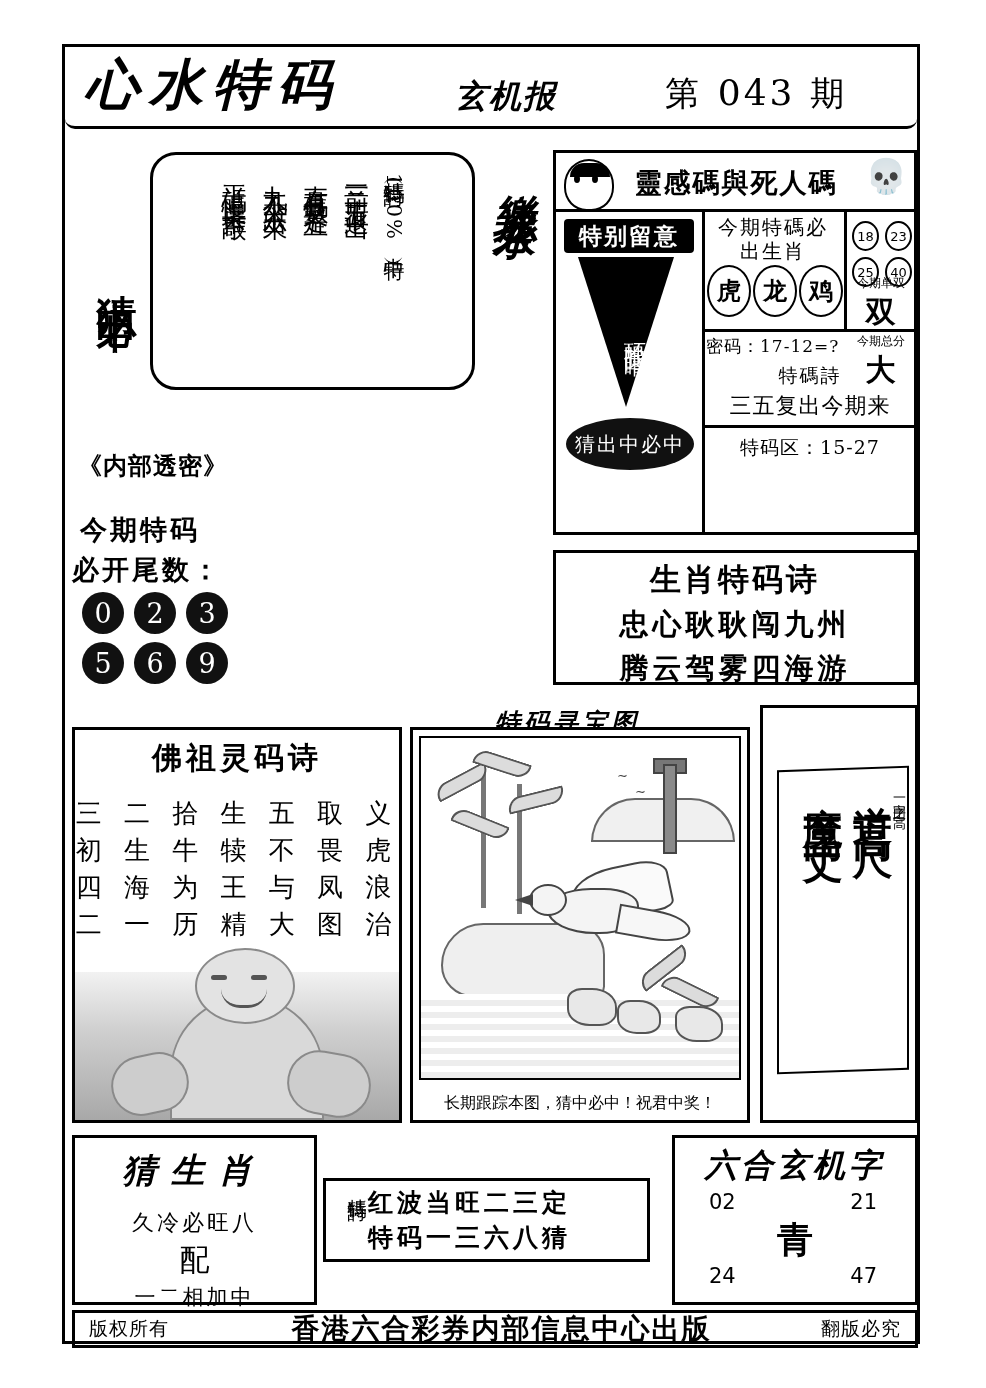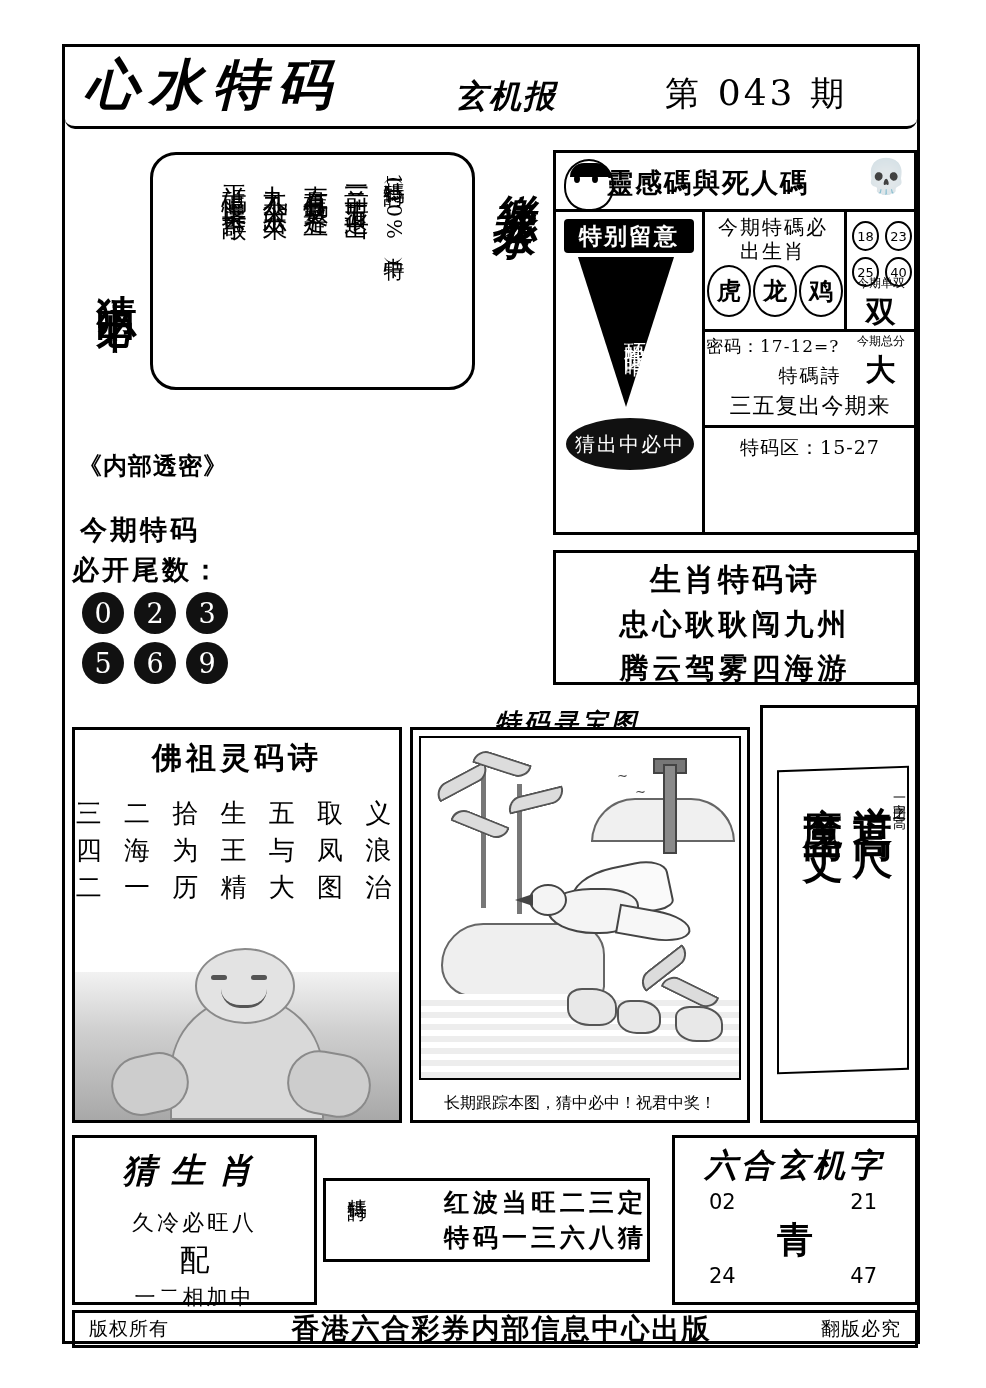--- a/index.html
+++ b/index.html
@@ -28,21 +28,21 @@
   
   .inner-sec{position:absolute;left:78px;top:450px;font-family:"DejaVu Serif",serif;font-size:24px;font-weight:bold;letter-spacing:1px;}
   .inner-l1{position:absolute;left:80px;top:512px;font-family:"DejaVu Serif",serif;font-size:27px;letter-spacing:3px;font-weight:bold;}
   .inner-l2{position:absolute;left:72px;top:552px;font-family:"DejaVu Serif",serif;font-size:27px;letter-spacing:3px;font-weight:bold;}
   .balls{position:absolute;left:82px;top:592px;width:220px;}
   .ballrow{display:flex;gap:10px;margin-bottom:8px;}
   .ball{width:42px;height:42px;border-radius:50%;background:#111;color:#fff;font-family:"DejaVu Serif",serif;font-size:27px;display:flex;align-items:center;justify-content:center;}
 
   
   .spirit{position:absolute;left:553px;top:150px;width:364px;height:385px;border:3px solid #000;box-sizing:border-box;}
-  .spirit-title{position:absolute;left:50px;top:8px;width:260px;height:44px;font-family:"DejaVu Serif",serif;font-weight:bold;font-size:27px;letter-spacing:2px;text-align:left;line-height:44px;}
+  .spirit-title{position:absolute;left:50px;top:8px;width:260px;height:44px;font-family:"DejaVu Serif",serif;font-weight:bold;font-size:27px;letter-spacing:2px;text-align:center;line-height:44px;}
   .face{position:absolute;left:8px;top:6px;width:46px;height:48px;border:2px solid #000;border-radius:50% 50% 45% 45%;}
   .face:before{content:"";position:absolute;left:8px;top:14px;width:6px;height:8px;background:#000;border-radius:50%;}
   .face:after{content:"";position:absolute;left:26px;top:14px;width:6px;height:8px;background:#000;border-radius:50%;}
   .face-hair{position:absolute;left:4px;top:2px;width:40px;height:14px;background:#000;border-radius:20px 20px 0 0;}
   .skull{position:absolute;right:6px;top:6px;font-size:34px;line-height:1;}
   .sp-hr{position:absolute;left:0;top:56px;width:100%;height:3px;background:#000;}
   .sp-v1{position:absolute;left:146px;top:56px;width:3px;height:326px;background:#000;}
   .sp-v2{position:absolute;left:288px;top:56px;width:3px;height:120px;background:#000;}
   .sp-h2{position:absolute;left:146px;top:176px;width:212px;height:3px;background:#000;}
   .sp-h3{position:absolute;left:146px;top:272px;width:212px;height:3px;background:#000;}
@@ -112,21 +112,21 @@
 
   
   .bl{position:absolute;left:72px;top:1135px;width:245px;height:170px;border:3px solid #000;box-sizing:border-box;text-align:center;}
   .bl-title{font-family:"DejaVu Serif",serif;font-weight:bold;font-size:34px;letter-spacing:14px;margin-top:10px;font-style:italic;}
   .bl-l1{font-family:"DejaVu Serif",serif;font-size:22px;letter-spacing:3px;margin-top:14px;}
   .bl-big{font-family:"DejaVu Serif",serif;font-size:30px;margin-top:2px;}
   .bl-l2{font-family:"DejaVu Serif",serif;font-size:21px;letter-spacing:3px;margin-top:2px;}
 
   .bm{position:absolute;left:323px;top:1178px;width:327px;height:84px;border:3px solid #000;box-sizing:border-box;display:flex;align-items:center;}
   .bm-label{width:36px;writing-mode:vertical-rl;font-family:"DejaVu Serif",serif;font-size:19px;letter-spacing:2px;margin-left:6px;line-height:1.1;height:74px;}
-  .bm-lines{flex:1;text-align:right;}
+  .bm-lines{flex:1;text-align:left;}
   .bm-line{font-family:"DejaVu Serif",serif;font-weight:bold;font-size:25px;letter-spacing:4px;line-height:1.4;}
 
   .br{position:absolute;left:672px;top:1135px;width:246px;height:170px;border:3px solid #000;box-sizing:border-box;text-align:center;position:absolute;}
   .br-title{font-family:"DejaVu Serif",serif;font-weight:bold;font-size:32px;letter-spacing:4px;margin-top:6px;font-style:italic;}
   .br-n{position:absolute;font-family:"DejaVu Sans",sans-serif;font-size:21px;}
   .br-center{position:absolute;left:0;top:78px;width:100%;text-align:center;font-family:"DejaVu Serif",serif;font-weight:bold;font-size:36px;}
 
   
   .footer{position:absolute;left:72px;top:1310px;width:846px;height:38px;border:3px solid #000;box-sizing:border-box;display:flex;align-items:center;justify-content:space-between;padding:0 14px;}
   .f-left{font-family:"DejaVu Serif",serif;font-size:19px;letter-spacing:1px;}
@@ -227,20 +227,21 @@
 
   <div class="zpoem">
     <div class="zp-title">生肖特码诗</div>
     <div class="zp-l">忠心耿耿闯九州</div>
     <div class="zp-l">腾云驾雾四海游</div>
   </div>
 
   <div class="buddha">
     <div class="b-title">佛祖灵码诗</div>
     <div class="b-poem">三 二 拾 生 五 取 义</div>
+    <div class="b-poem" style="margin-top:0">初 生 牛 犊 不 畏 虎</div>
     <div class="b-poem" style="margin-top:0">四 海 为 王 与 凤 浪</div>
     <div class="b-poem" style="margin-top:0">二 一 历 精 大 图 治</div>
     <div class="b-img">
       <div class="b-belly"></div>
       <div class="b-head"></div>
       <div class="b-eye" style="left:136px;bottom:140px;"></div>
       <div class="b-eye" style="left:176px;bottom:140px;"></div>
       <div class="b-mouth"></div>
       <div class="b-arm-l"></div>
       <div class="b-arm-r"></div>

